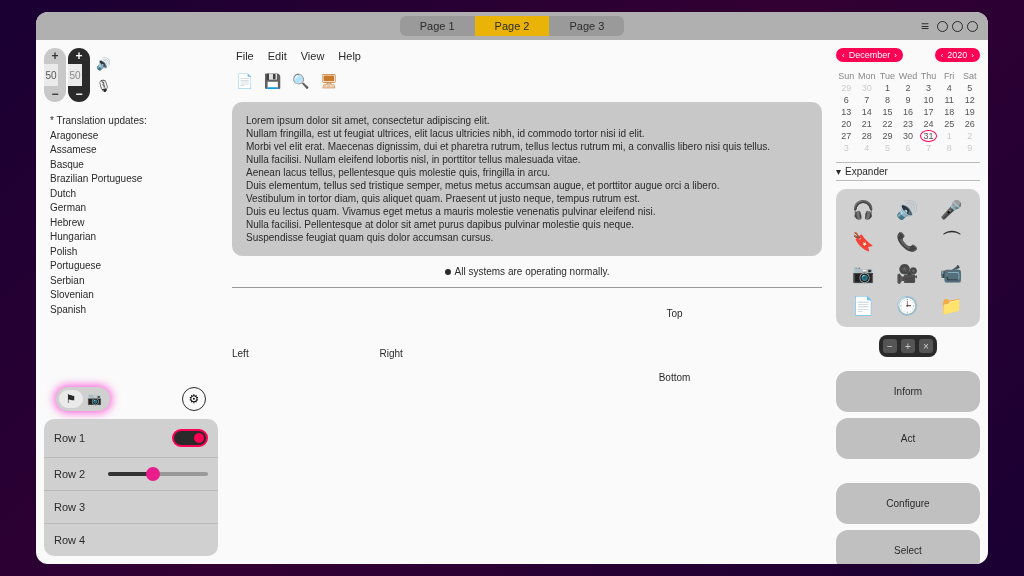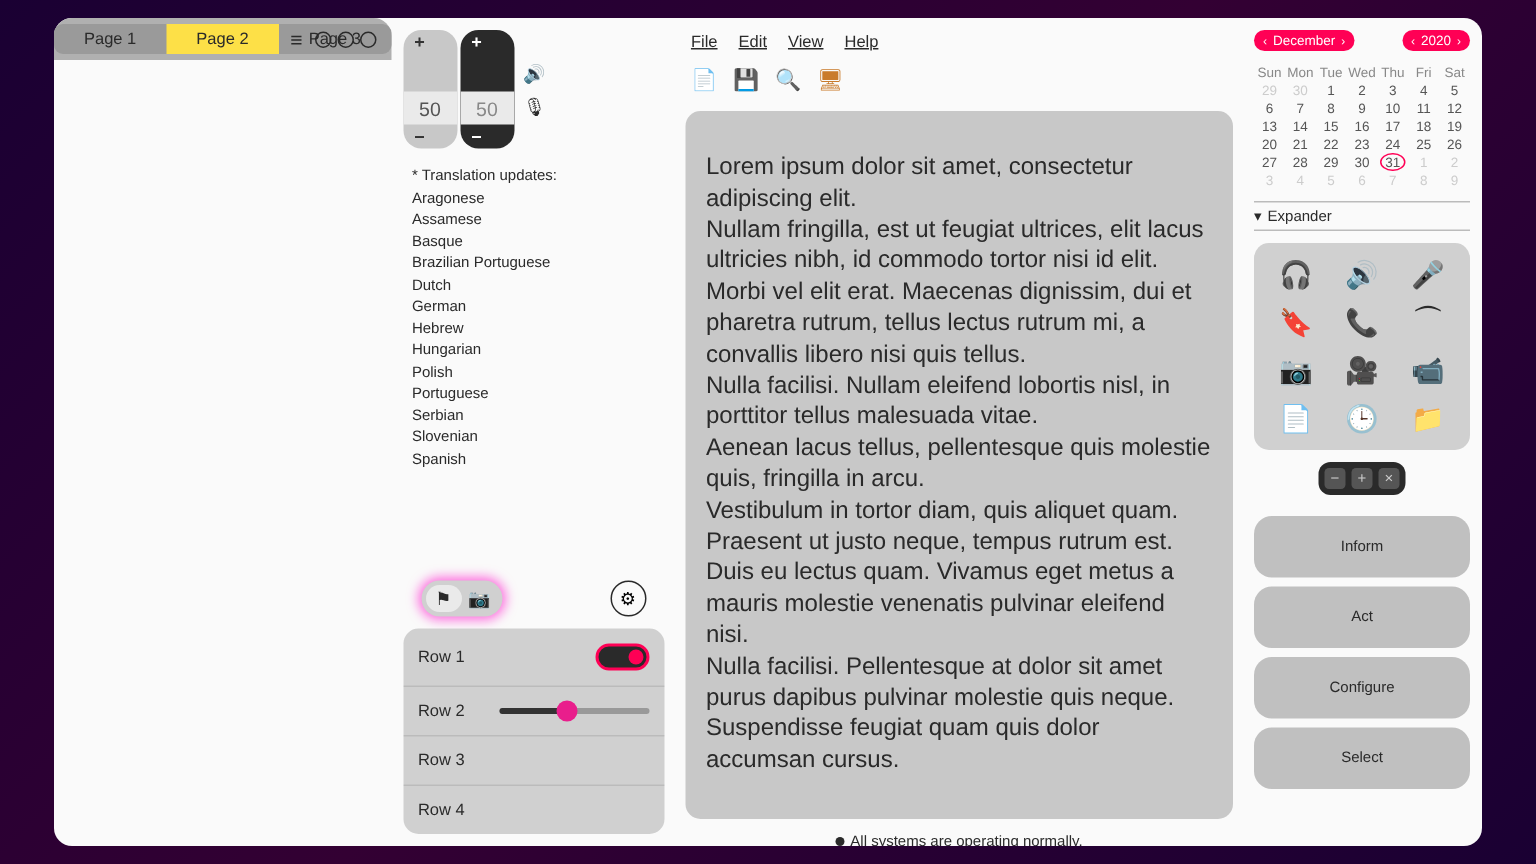--- a/index.html
+++ b/index.html
@@ -1,59 +1,59 @@
 <!DOCTYPE html>
 <html><head>
 <meta charset="utf-8">
 <style>
   * { box-sizing: border-box; margin: 0; padding: 0; font-family: -apple-system, BlinkMacSystemFont, "Segoe UI", sans-serif; }
   body { background: linear-gradient(135deg, #1a0033, #330033, #1a0033); width: 1024px; height: 576px; overflow: hidden; position: relative; }
-  .window { position: absolute; top: 12px; left: 36px; right: 36px; bottom: 12px; background: #fafafa; border-radius: 12px; display: flex; flex-direction: row; }
+  .window { position: absolute; top: 12px; left: 36px; right: 36px; bottom: 12px; background: #fafafa; border-radius: 12px; display: flex; flex-direction: column; }
   .titlebar { height: 28px; background: #b0b0b0; border-radius: 12px 12px 0 0; display: flex; align-items: center; justify-content: center; position: relative; }
   .tabs { display: flex; background: #9a9a9a; border-radius: 6px; overflow: hidden; }
   .tab { padding: 4px 20px; font-size: 11px; color: #2a2a2a; cursor: pointer; }
-  .tab.active { background: #fde047; }
+  .tab.active { background: #eab308; }
   .title-icons { position: absolute; right: 10px; display: flex; gap: 8px; align-items: center; }
   .menu-icon { font-size: 14px; color: #2a2a2a; cursor: pointer; }
   .circles { display: flex; gap: 4px; }
   .circle { width: 11px; height: 11px; border: 1.5px solid #2a2a2a; border-radius: 50%; }
   .body { flex: 1; display: flex; overflow: hidden; }
   .left-col { width: 190px; padding: 8px; display: flex; flex-direction: column; gap: 8px; }
   .spinners { display: flex; gap: 2px; align-items: center; }
   .spinner { display: flex; flex-direction: column; border-radius: 12px; overflow: hidden; }
   .spinner.light { background: #c8c8c8; }
   .spinner.dark { background: #2a2a2a; }
   .spin-btn { width: 22px; height: 16px; display: flex; align-items: center; justify-content: center; font-size: 12px; font-weight: bold; cursor: pointer; }
   .spinner.light .spin-btn { color: #333; }
   .spinner.dark .spin-btn { color: #fff; }
-  .spin-val { width: 36px; height: 22px; background: #eaeaea; display: flex; align-items: center; justify-content: center; font-size: 13px; color: #555; margin-top: 25px; }
+  .spin-val { width: 14px; height: 22px; background: #eaeaea; display: flex; align-items: center; justify-content: center; font-size: 10px; color: #555; }
   .spinner.dark .spin-val { color: #888; }
   .spin-icons { display: flex; flex-direction: column; gap: 8px; margin-left: 4px; }
   .spin-icons span { font-size: 12px; color: #2a2a2a; }
   .list-box { flex: 1; overflow: hidden; font-size: 10px; color: #2a2a2a; line-height: 1.45; padding: 4px 6px; }
   .list-header { font-weight: normal; }
   .toolbar-row { display: flex; justify-content: space-between; align-items: center; padding: 0 12px; }
   .toolbar-pill { background: #d0d0d0; border-radius: 12px; display: flex; padding: 3px; box-shadow: 0 0 8px 2px rgba(255,0,200,0.6); }
   .toolbar-pill .seg { width: 24px; height: 18px; display: flex; align-items: center; justify-content: center; font-size: 12px; color: #2a2a2a; cursor: pointer; }
   .toolbar-pill .seg.active { background: #eaeaea; border-radius: 10px; }
   .gear { width: 24px; height: 24px; border: 1.5px solid #2a2a2a; border-radius: 50%; display: flex; align-items: center; justify-content: center; font-size: 12px; cursor: pointer; }
   .rows-box { background: #d0d0d0; border-radius: 10px; overflow: hidden; }
   .row-item { display: flex; align-items: center; justify-content: space-between; padding: 10px 10px; border-bottom: 1px solid #bbb; font-size: 11px; color: #2a2a2a; }
   .row-item:last-child { border-bottom: none; }
   .switch { width: 36px; height: 18px; background: #2a2a2a; border-radius: 10px; position: relative; border: 2px solid #ff0055; }
   .switch::after { content: ""; position: absolute; right: 2px; top: 2px; width: 10px; height: 10px; background: #ff0055; border-radius: 50%; }
   .slider-track { width: 100px; height: 4px; background: #999; border-radius: 2px; position: relative; }
   .slider-track .fill { position: absolute; left: 0; top: 0; height: 100%; width: 40%; background: #333; border-radius: 2px; }
   .slider-track .thumb { position: absolute; left: 38%; top: -5px; width: 14px; height: 14px; background: #e91e8c; border-radius: 50%; }
   .center-col { flex: 1; padding: 8px 6px; display: flex; flex-direction: column; overflow: hidden; }
-  .menubar { display: flex; gap: 14px; font-size: 11px; color: #2a2a2a; padding: 2px 4px; text-decoration: underline; }
+  .menubar { display: flex; gap: 14px; font-size: 11px; color: #2a2a2a; padding: 2px 4px; }
   .menubar span { cursor: pointer; }
   .menubar2 { display: flex; gap: 6px; padding: 6px 2px; }
   .tbtn { width: 22px; height: 22px; border-radius: 4px; display: flex; align-items: center; justify-content: center; font-size: 14px; cursor: pointer; }
-  .text-block { background: #c8c8c8; border-radius: 10px; padding: 28px 14px; font-size: 16px; color: #2a2a2a; line-height: 1.3; margin-top: 4px; }
+  .text-block { background: #c8c8c8; border-radius: 10px; padding: 12px 14px; font-size: 10px; color: #2a2a2a; line-height: 1.3; margin-top: 4px; }
   .status-row { display: flex; align-items: center; gap: 4px; padding: 10px 4px; border-bottom: 1px solid #999; font-size: 10px; color: #2a2a2a; justify-content: center; }
   .status-dot { width: 6px; height: 6px; background: #2a2a2a; border-radius: 50%; }
   .layout-box { position: relative; height: 120px; font-size: 10px; color: #2a2a2a; }
   .layout-box .lbl-top { position: absolute; top: 20px; left: 75%; transform: translateX(-50%); }
   .layout-box .lbl-left { position: absolute; top: 50%; left: 0; }
   .layout-box .lbl-right { position: absolute; top: 50%; left: 25%; }
   .layout-box .lbl-bottom { position: absolute; top: 70%; left: 75%; transform: translateX(-50%); }
   .right-col { width: 160px; padding: 8px; display: flex; flex-direction: column; gap: 8px; overflow: hidden; }
   .cal-header { display: flex; justify-content: space-between; }
   .cal-pill { background: #ff0055; color: #fff; border-radius: 10px; font-size: 9px; padding: 2px 6px; display: flex; align-items: center; gap: 4px; }
@@ -168,20 +168,21 @@
         <div class="tbtn" style="color:#3b6ea5">💾</div>
         <div class="tbtn" style="color:#3b6ea5">🔍</div>
         <div class="tbtn" style="color:#c97b2c">🖥</div>
       </div>
       <div class="text-block" id="lorem">
           <div>Lorem ipsum dolor sit amet, consectetur adipiscing elit.</div>
           <div>Nullam fringilla, est ut feugiat ultrices, elit lacus ultricies nibh, id commodo tortor nisi id elit.</div>
           <div>Morbi vel elit erat. Maecenas dignissim, dui et pharetra rutrum, tellus lectus rutrum mi, a convallis libero nisi quis tellus.</div>
           <div>Nulla facilisi. Nullam eleifend lobortis nisl, in porttitor tellus malesuada vitae.</div>
           <div>Aenean lacus tellus, pellentesque quis molestie quis, fringilla in arcu.</div>
+          <div>Duis elementum, tellus sed tristique semper, metus metus accumsan augue, et porttitor augue orci a libero.</div>
           <div>Vestibulum in tortor diam, quis aliquet quam. Praesent ut justo neque, tempus rutrum est.</div>
           <div>Duis eu lectus quam. Vivamus eget metus a mauris molestie venenatis pulvinar eleifend nisi.</div>
           <div>Nulla facilisi. Pellentesque at dolor sit amet purus dapibus pulvinar molestie quis neque.</div>
           <div>Suspendisse feugiat quam quis dolor accumsan cursus.</div>
         </div>
       <div class="status-row">
         <div class="status-dot"></div>
         <span>All systems are operating normally.</span>
       </div>
       <div class="layout-box">
@@ -291,18 +292,18 @@
           <div class="ic">📁</div>
         </div>
       <div class="btn-bar" id="bbar">
           <div class="b">−</div>
           <div class="b">+</div>
           <div class="b">×</div>
         </div>
       <div id="actions">
           <div class="action-btn" style="margin-top: 6px;">Inform</div>
           <div class="action-btn" style="margin-top: 6px;">Act</div>
-          <div class="action-btn" style="margin-top: 6px;">Configure</div>
+          <div class="action-btn" style="margin-top: 24px;">Configure</div>
           <div class="action-btn" style="margin-top: 6px;">Select</div>
         </div>
     </div>
   </div>
 </div>
 
 </body></html>

